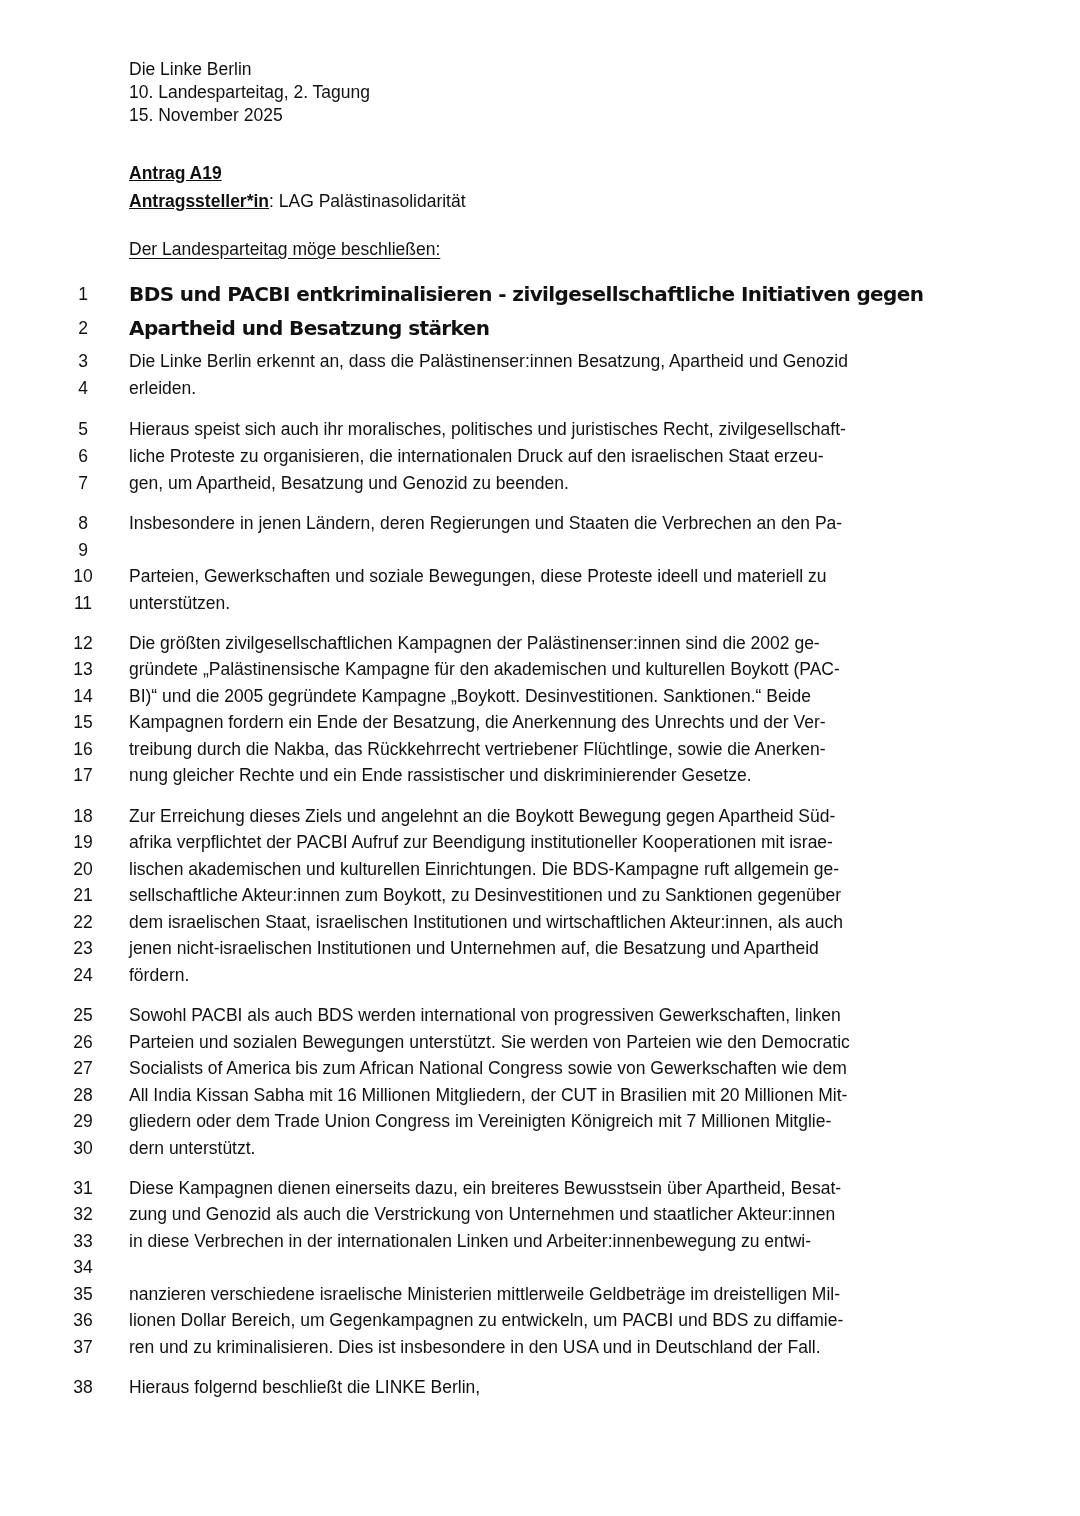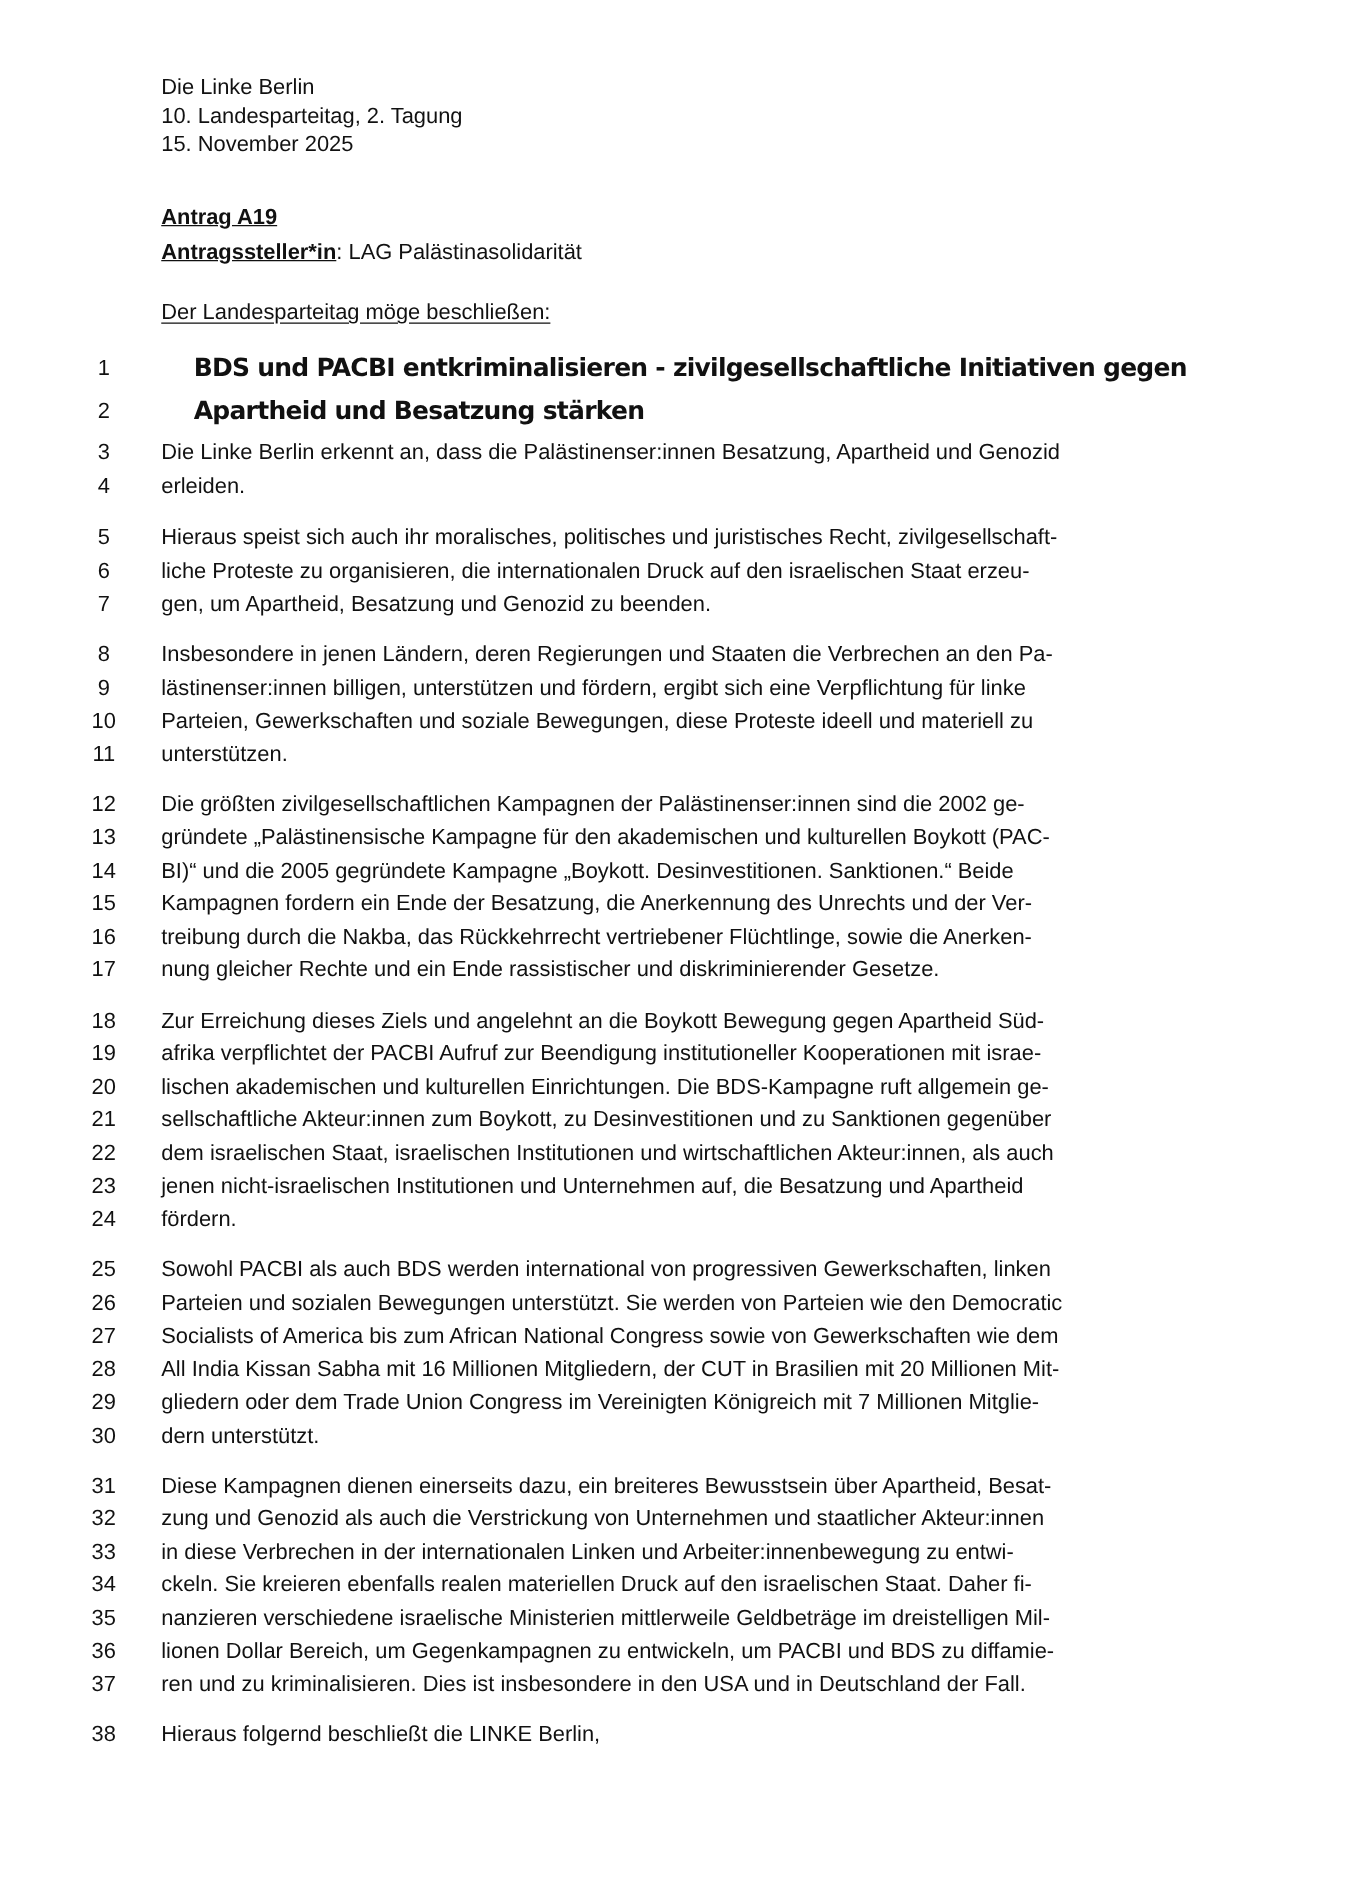--- a/index.html
+++ b/index.html
@@ -6,21 +6,21 @@
     body { width: 1080px; height: 1516px; position: relative; overflow: hidden;
            font-family: "Liberation Sans", sans-serif; color: #111111; }
     .page { position: absolute; left: 0; top: 0; width: 1080px; height: 1364px; background: #fff; }
     .hdr { position: absolute; left: 129px; font-size: 17.5px; line-height: 22px; white-space: nowrap; }
     .hdr-line { display: block; height: 23px; }
     .bold { font-weight: bold; text-decoration: underline; }
     .ul { text-decoration: underline; text-underline-offset: 3px; }
     .ln { position: absolute; left: 0; width: 1080px; height: 26px; }
     .num { position: absolute; left: 70px; width: 26px; text-align: center; font-size: 17.5px; line-height: 26px; }
     .txt { position: absolute; left: 129px; font-size: 17.5px; line-height: 26px; white-space: nowrap; }
-    .title .txt { font-family: "DejaVu Sans", sans-serif; font-weight: bold; font-size: 20px; line-height: 30px; letter-spacing: -0.6px; margin-left: 26px; }
+    .title .txt { font-family: "DejaVu Sans", sans-serif; font-weight: bold; font-size: 20px; line-height: 30px; letter-spacing: -0.6px; }
     .title .num { line-height: 30px; }
   </style>
 </head>
 <body>
 
 <div class="page">
 
   <div class="hdr" style="top:58px;">
     <span class="hdr-line">Die Linke Berlin</span>
     <span class="hdr-line">10. Landesparteitag, 2. Tagung</span>
@@ -63,21 +63,20 @@
       <div class="ln" style="top: 470px;">
         <span class="num">7</span>
         <span class="txt">gen, um Apartheid, Besatzung und Genozid zu beenden.</span>
       </div>
       <div class="ln" style="top: 510px;">
         <span class="num">8</span>
         <span class="txt">Insbesondere in jenen Ländern, deren Regierungen und Staaten die Verbrechen an den Pa-</span>
       </div>
       <div class="ln" style="top: 537px;">
         <span class="num">9</span>
-        <span class="txt">lästinenser:innen billigen, unterstützen und fördern, ergibt sich eine Verpflichtung für linke</span>
       </div>
       <div class="ln" style="top: 563px;">
         <span class="num">10</span>
         <span class="txt">Parteien, Gewerkschaften und soziale Bewegungen, diese Proteste ideell und materiell zu</span>
       </div>
       <div class="ln" style="top: 590px;">
         <span class="num">11</span>
         <span class="txt">unterstützen.</span>
       </div>
       <div class="ln" style="top: 630px;">
@@ -163,21 +162,20 @@
       <div class="ln" style="top: 1201px;">
         <span class="num">32</span>
         <span class="txt">zung und Genozid als auch die Verstrickung von Unternehmen und staatlicher Akteur:innen</span>
       </div>
       <div class="ln" style="top: 1228px;">
         <span class="num">33</span>
         <span class="txt">in diese Verbrechen in der internationalen Linken und Arbeiter:innenbewegung zu entwi-</span>
       </div>
       <div class="ln" style="top: 1254px;">
         <span class="num">34</span>
-        <span class="txt">ckeln. Sie kreieren ebenfalls realen materiellen Druck auf den israelischen Staat. Daher fi-</span>
       </div>
       <div class="ln" style="top: 1281px; padding-left: 12px;">
         <span class="num">35</span>
         <span class="txt">nanzieren verschiedene israelische Ministerien mittlerweile Geldbeträge im dreistelligen Mil-</span>
       </div>
       <div class="ln" style="top: 1307px;">
         <span class="num">36</span>
         <span class="txt">lionen Dollar Bereich, um Gegenkampagnen zu entwickeln, um PACBI und BDS zu diffamie-</span>
       </div>
       <div class="ln" style="top: 1334px;">

